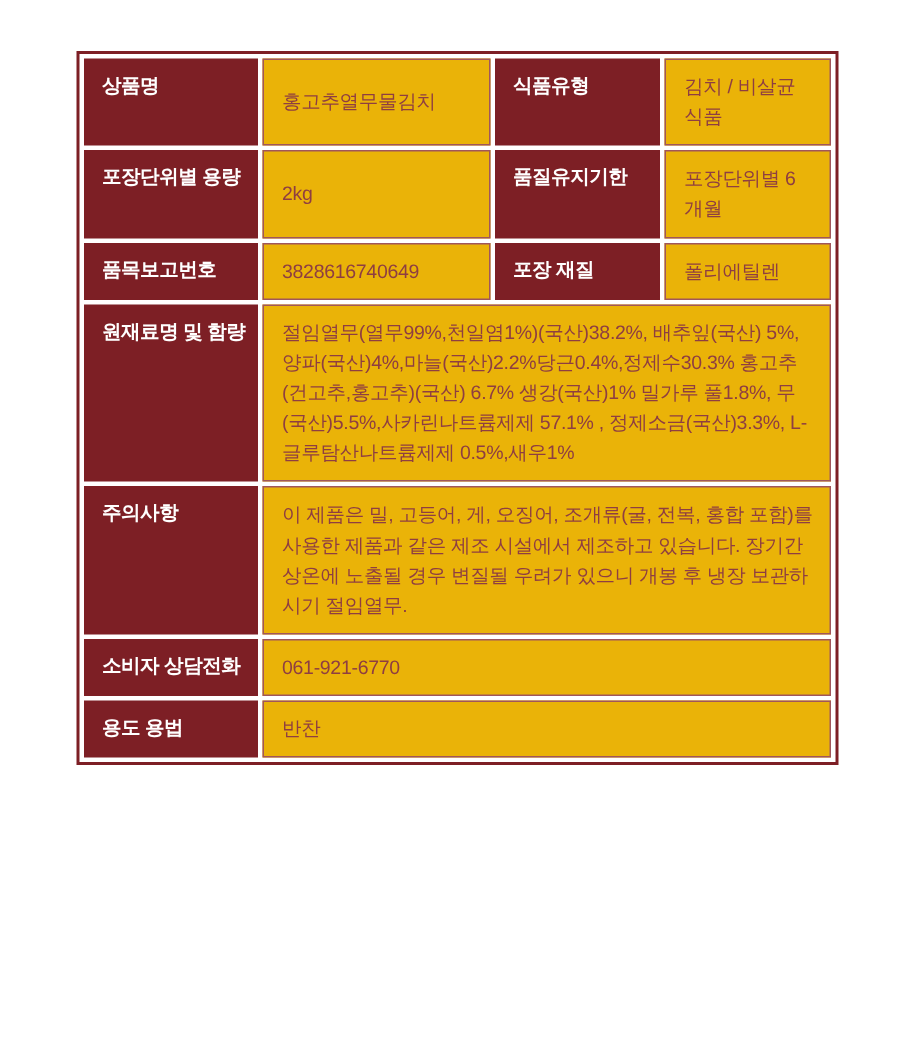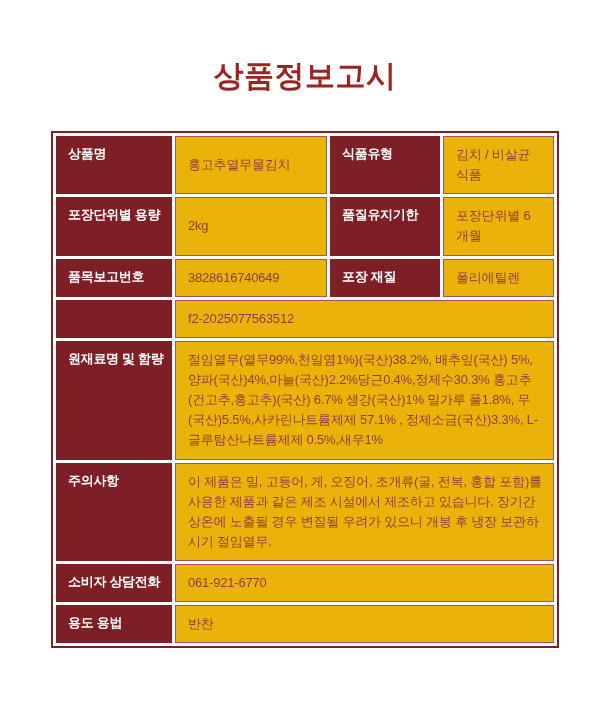--- a/index.html
+++ b/index.html
@@ -56,21 +56,20 @@
   col.c1 { width: 116px; }
   col.c2 { width: 152px; }
   col.c3 { width: 110px; }
   col.c4 { width: auto;  }
 </style>
 </head>
 <body>
 
 <div class="page">
 
-  <div class="title">상품정보고시</div>
 
   <table class="info">
     <colgroup>
       <col class="c1">
         <col class="c2">
         <col class="c3">
         <col class="c4">
     </colgroup>
 
     <tbody>
@@ -88,24 +87,20 @@
       <td class="val">포장단위별 6개월</td>
     </tr>
 
     <tr>
       <td class="lbl">품목보고번호</td>
       <td class="val">3828616740649</td>
       <td class="lbl">포장 재질</td>
       <td class="val">폴리에틸렌</td>
     </tr>
 
-    <tr>
-      <td class="lbl"></td>
-      <td class="val" colspan="3">f2-2025077563512</td>
-    </tr>
 
 
 
     <tr>
       <td class="lbl">원재료명 및 함량</td>
       <td class="val" colspan="3">절임열무(열무99%,천일염1%)(국산)38.2%, 배추잎(국산) 5%,양파(국산)4%,마늘(국산)2.2%당근0.4%,정제수30.3% 홍고추(건고추,홍고추)(국산) 6.7% 생강(국산)1% 밀가루 풀1.8%, 무(국산)5.5%,사카린나트륨제제 57.1% , 정제소금(국산)3.3%, L-글루탐산나트륨제제 0.5%,새우1%</td>
     </tr>
 
     <tr>
       <td class="lbl">주의사항</td>

